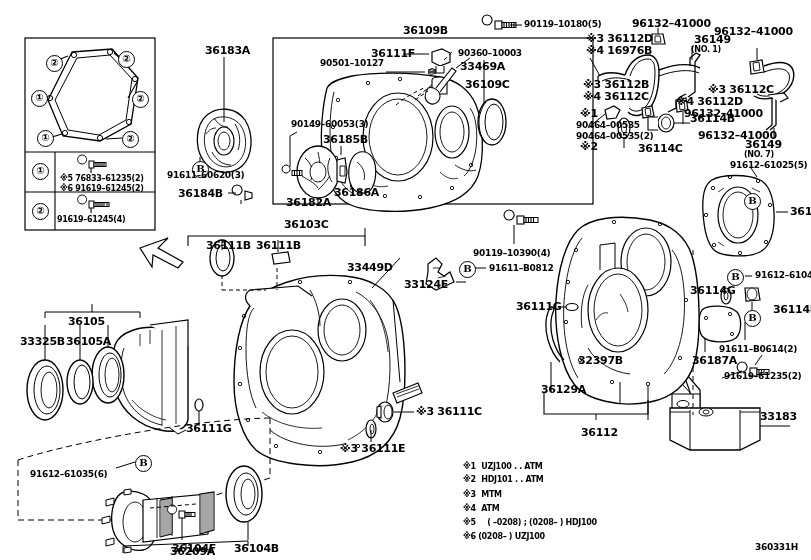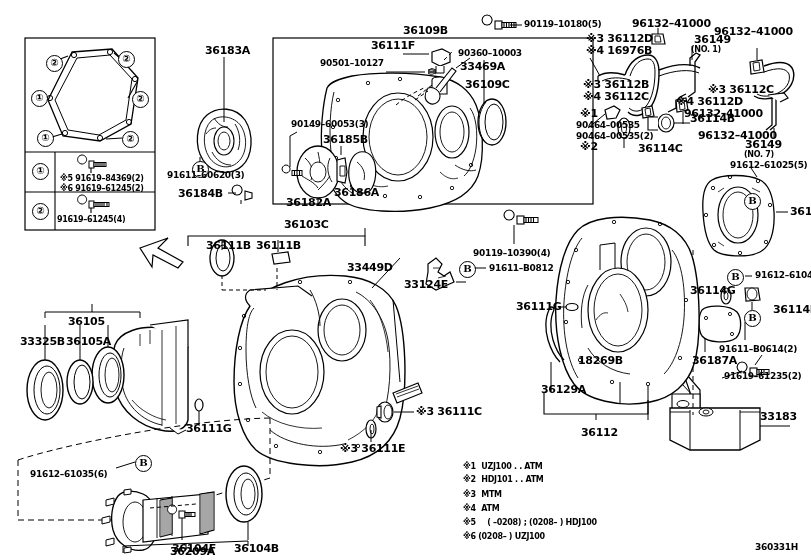--- a/index.html
+++ b/index.html
@@ -517,31 +517,31 @@
   </svg>
 
   <div class="circ n" style="left:46px;top:55px">②</div>
   <div class="circ n" style="left:118px;top:51px">②</div>
   <div class="circ n" style="left:31px;top:90px">①</div>
   <div class="circ n" style="left:132px;top:91px">②</div>
   <div class="circ n" style="left:37px;top:130px">①</div>
   <div class="circ n" style="left:122px;top:131px">②</div>
   <div class="circ n" style="left:32px;top:163px">①</div>
   <div class="circ n" style="left:32px;top:203px">②</div>
-  <div class="lbl xs" style="left:60px;top:175px">※5  91619–84369(2)</div>
+  <div class="lbl xs" style="left:60px;top:175px">※5  76833–61235(2)</div>
   <div class="lbl xs" style="left:60px;top:185px">※6  91619–61245(2)</div>
   <div class="lbl xs" style="left:57px;top:216px">91619–61245(4)</div>
 
   <div class="lbl" style="left:205px;top:45px">36183A</div>
   <div class="circ" style="left:192px;top:161px">B</div>
   <div class="lbl sm" style="left:167px;top:171px">91611–60620(3)</div>
   <div class="lbl" style="left:178px;top:188px">36184B</div>
 
   <div class="lbl" style="left:403px;top:25px">36109B</div>
-  <div class="lbl" style="left:371px;top:40px">36111F</div>
+  <div class="lbl" style="left:371px;top:48px">36111F</div>
   <div class="lbl sm" style="left:320px;top:59px">90501–10127</div>
   <div class="lbl sm" style="left:458px;top:49px">90360–10003</div>
   <div class="lbl" style="left:460px;top:61px">33469A</div>
   <div class="lbl" style="left:465px;top:79px">36109C</div>
   <div class="lbl sm" style="left:291px;top:120px">90149–60053(3)</div>
   <div class="lbl" style="left:323px;top:134px">36185B</div>
   <div class="lbl" style="left:334px;top:187px">36186A</div>
   <div class="lbl" style="left:286px;top:197px">36182A</div>
   <div class="lbl" style="left:284px;top:219px">36103C</div>
 
@@ -583,21 +583,21 @@
   <div class="lbl" style="left:206px;top:240px">36111B</div>
   <div class="lbl" style="left:256px;top:240px">36111B</div>
   <div class="lbl" style="left:347px;top:262px">33449D</div>
   <div class="lbl sm" style="left:473px;top:249px">90119–10390(4)</div>
   <div class="circ" style="left:459px;top:261px">B</div>
   <div class="lbl sm" style="left:489px;top:264px">91611–B0812</div>
   <div class="lbl" style="left:404px;top:279px">33124E</div>
   <div class="lbl" style="left:516px;top:301px">36111G</div>
   <div class="lbl" style="left:416px;top:406px">※3 36111C</div>
   <div class="lbl" style="left:340px;top:443px">※3 36111E</div>
-  <div class="lbl" style="left:578px;top:355px">18269B</div>
+  <div class="lbl" style="left:578px;top:355px">32397B</div>
   <div class="lbl" style="left:541px;top:384px">36129A</div>
   <div class="lbl" style="left:581px;top:427px">36112</div>
 
   <div class="lbl" style="left:68px;top:316px">36105</div>
   <div class="lbl" style="left:20px;top:336px">33325B</div>
   <div class="lbl" style="left:66px;top:336px">36105A</div>
   <div class="lbl" style="left:186px;top:423px">36111G</div>
   <div class="circ" style="left:135px;top:455px">B</div>
   <div class="lbl sm" style="left:30px;top:470px">91612–61035(6)</div>
   <div class="lbl" style="left:172px;top:543px">36104F</div>

